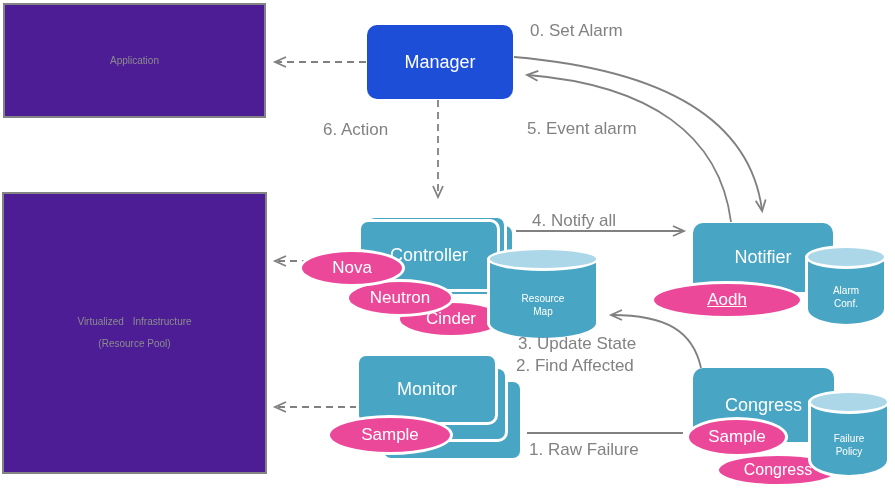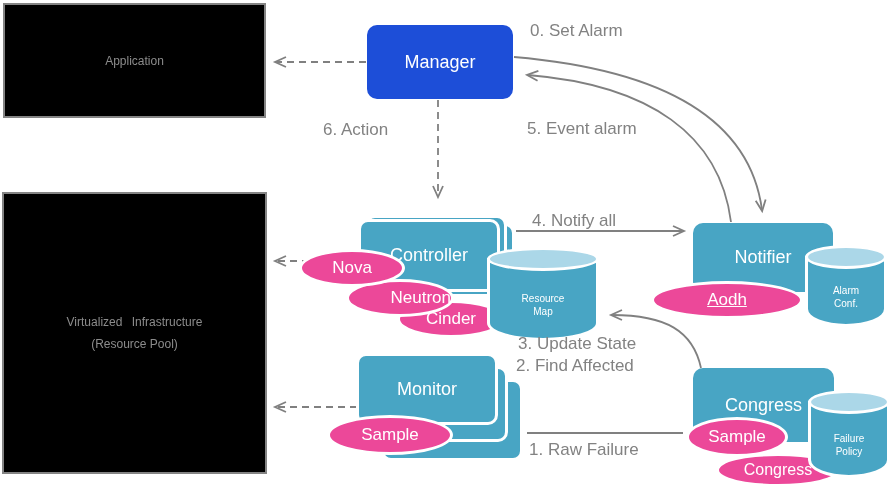--- a/index.html
+++ b/index.html
@@ -4,23 +4,23 @@
 <style>
   * { box-sizing: border-box; margin: 0; padding: 0; }
   html,body { background:#fff; }
   .canvas {
     position: relative; width: 895px; height: 489px;
     background: #ffffff; font-family: "Liberation Sans", sans-serif;
     overflow: hidden;
   }
   .edges { position:absolute; left:0; top:0; z-index:1; }
   .outline-box {
-    position:absolute; background:#000000; border:2px solid #848484;
+    position:absolute; background:#4c1d95; border:2px solid #848484;
     color:#8c8c8c; display:flex; flex-direction:column; align-items:center;
-    justify-content:center; text-align:center; font-size:12px; z-index:2;
+    justify-content:center; text-align:center; font-size:10px; z-index:2;
   }
   .rnode {
     position:absolute; border-radius:10px; background:#48a5c4; color:#fff;
     display:flex; align-items:center; justify-content:center; font-size:18px;
     z-index:3;
   }
   .stack { border:3px solid #fff; }
   .manager { background:#1d4ed8; z-index:3; }
   .ellipse {
     position:absolute; border-radius:50%; background:#ec4899;
@@ -84,21 +84,21 @@
 
   <div class="rnode stack" style="left:373px; top:223px; width:142px; height:74px;"></div>
   <div class="rnode stack" style="left:365px; top:215px; width:142px; height:73px;"></div>
   <div class="rnode stack" style="left:358px; top:219px; width:142px; height:73px;">
     <span>Controller</span>
   </div>
 
   <div class="ellipse" style="left:397px; top:300px; width:108px; height:38px;">
     <span>Cinder</span>
   </div>
-  <div class="ellipse" style="left:346px; top:279px; width:108px; height:38px;justify-content:flex-end;">
+  <div class="ellipse" style="left:346px; top:279px; width:108px; height:38px;">
     <span>Neutron</span>
   </div>
   <div class="ellipse" style="left:299px; top:249px; width:106px; height:38px;">
     <span>Nova</span>
   </div>
 
   <div class="cyl" style="left:487px; top:247px; width:112px; height:94px;">
     <div class="cyl-body"></div>
     <div class="cyl-lid"></div>
     <div class="cyl-label">

